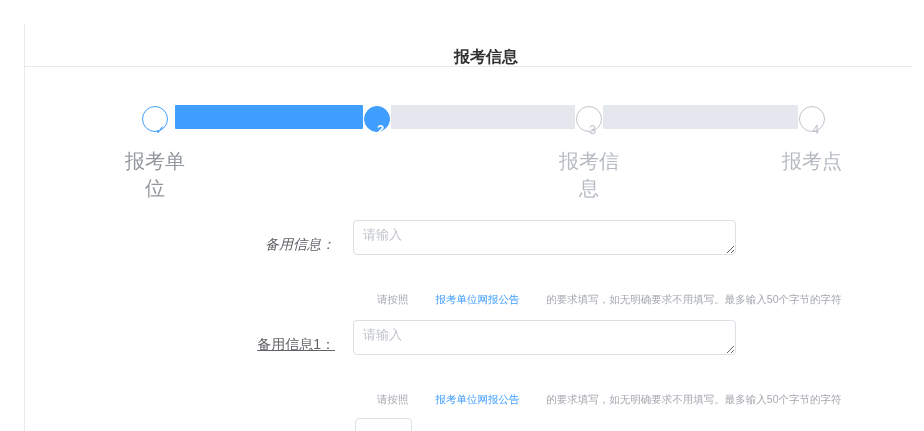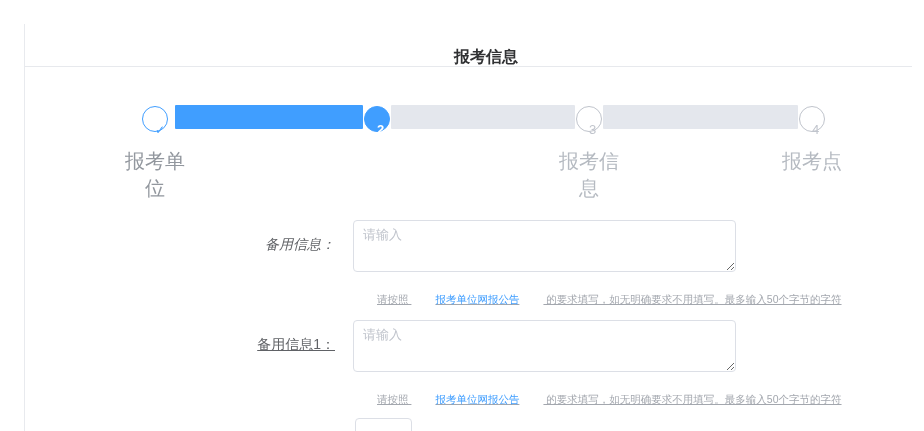--- a/index.html
+++ b/index.html
@@ -106,38 +106,37 @@
     left: 200px;
     width: 122px;
     text-align: right;
     font-size: 14px;
     color: #606266;
   }
   .field-textarea {
     position: absolute;
     left: 328px;
     width: 383px;
-    height: 52px;
+    height: 35px;
     border: 1px solid #dcdfe6;
     border-radius: 4px;
     padding: 5px 9px;
     font-family: "Liberation Sans", "DejaVu Sans", sans-serif;
     font-size: 13px;
     color: #606266;
     resize: both;
     outline: none;
   }
   .field-textarea::placeholder { color: #c0c4cc; opacity: 1; }
   .help {
     position: absolute;
     left: 328px;
     font-size: 10.5px;
     color: #a3a7ae;
     white-space: nowrap;
-    text-decoration: underline;
   }
   
   .btn {
     position: absolute;
     top: 394px;
     height: 44px;
     border-radius: 4px;
     font-size: 13px;
     line-height: 26px;
     text-align: center;

